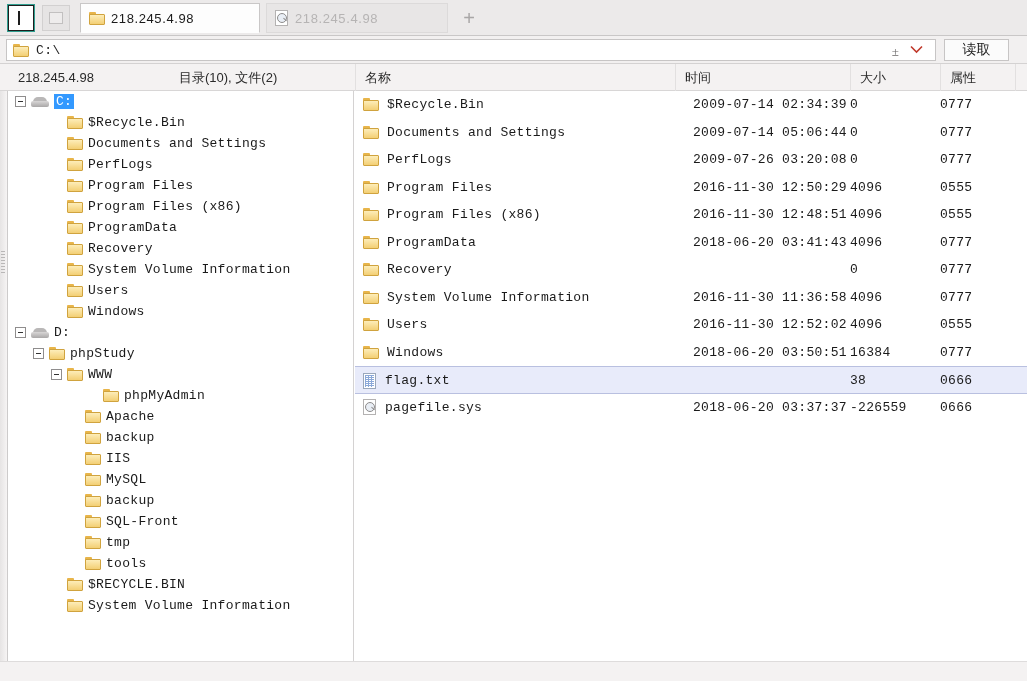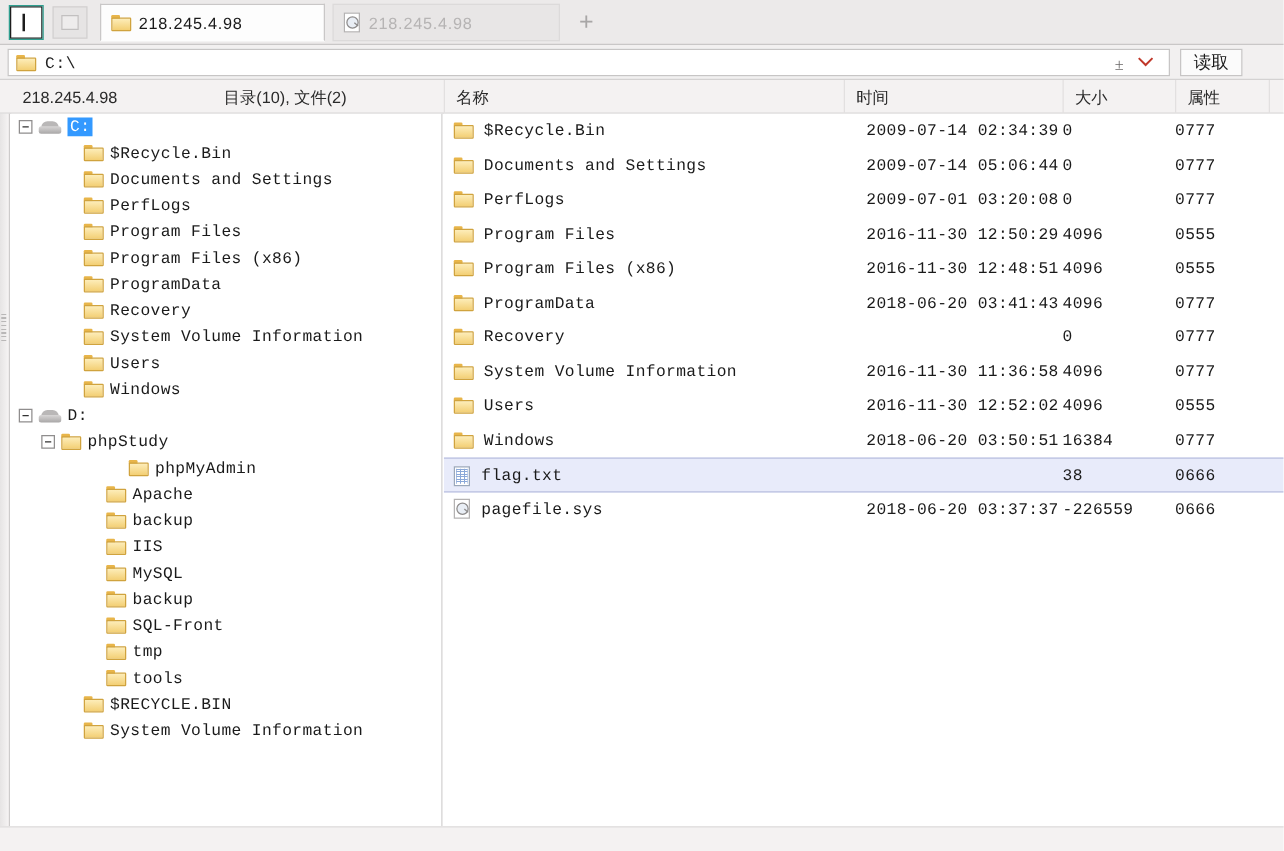--- a/index.html
+++ b/index.html
@@ -153,21 +153,21 @@
   .addr-pm {
     position: absolute; right: 36px; top: 4px;
     font-size: 13px; color: #6b6969; font-family: "Liberation Serif", serif;
   }
   .addr-chev {
     position: absolute; right: 12px; top: 3px;
     color: #c0392b; font-size: 13px;
   }
   .read-btn {
     position: absolute; left: 944px; top: 3px;
-    width: 50px; height: 22px;
+    width: 65px; height: 22px;
     background: #fbfbfb; border: 1px solid #c7c5c5;
     box-sizing: border-box;
     display: flex; align-items: center; justify-content: center;
     font-size: 14px; color: #1a1a1a;
   }
 
   
   .hdrrow {
     position: absolute; left: 0; top: 64px;
     width: 1027px; height: 27px;
@@ -442,20 +442,29 @@
       <div class="tnode">
         <span style="display:inline-block;width:24px"></span>
         <span class="exp"></span>
         <span class="ficon">
           <span class="tab-top"></span>
           <span class="body"></span>
         </span>
         <span class="tlabel">phpStudy</span>
       </div>
       <div class="tnode">
+        <span style="display:inline-block;width:42px"></span>
+        <span class="exp"></span>
+        <span class="ficon">
+          <span class="tab-top"></span>
+          <span class="body"></span>
+        </span>
+        <span class="tlabel">WWW</span>
+      </div>
+      <div class="tnode">
         <span style="display:inline-block;width:78px"></span>
         <span style="display:inline-block;width:16px"></span>
         <span class="ficon">
           <span class="tab-top"></span>
           <span class="body"></span>
         </span>
         <span class="tlabel">phpMyAdmin</span>
       </div>
       <div class="tnode">
         <span style="display:inline-block;width:60px"></span>
@@ -575,21 +584,21 @@
         <span class="fcell fattr">0777</span>
       </div>
       <div class="frow">
         <span class="fcell fname">
           <span class="ficon">
             <span class="tab-top"></span>
             <span class="body"></span>
           </span>
           <span class="lbl">PerfLogs</span>
         </span>
-        <span class="fcell ftime">2009-07-01 03:20:08</span>
+        <span class="fcell ftime">2009-07-26 03:20:08</span>
         <span class="fcell fsize">0</span>
         <span class="fcell fattr">0777</span>
       </div>
       <div class="frow">
         <span class="fcell fname">
           <span class="ficon">
             <span class="tab-top"></span>
             <span class="body"></span>
           </span>
           <span class="lbl">Program Files</span>

